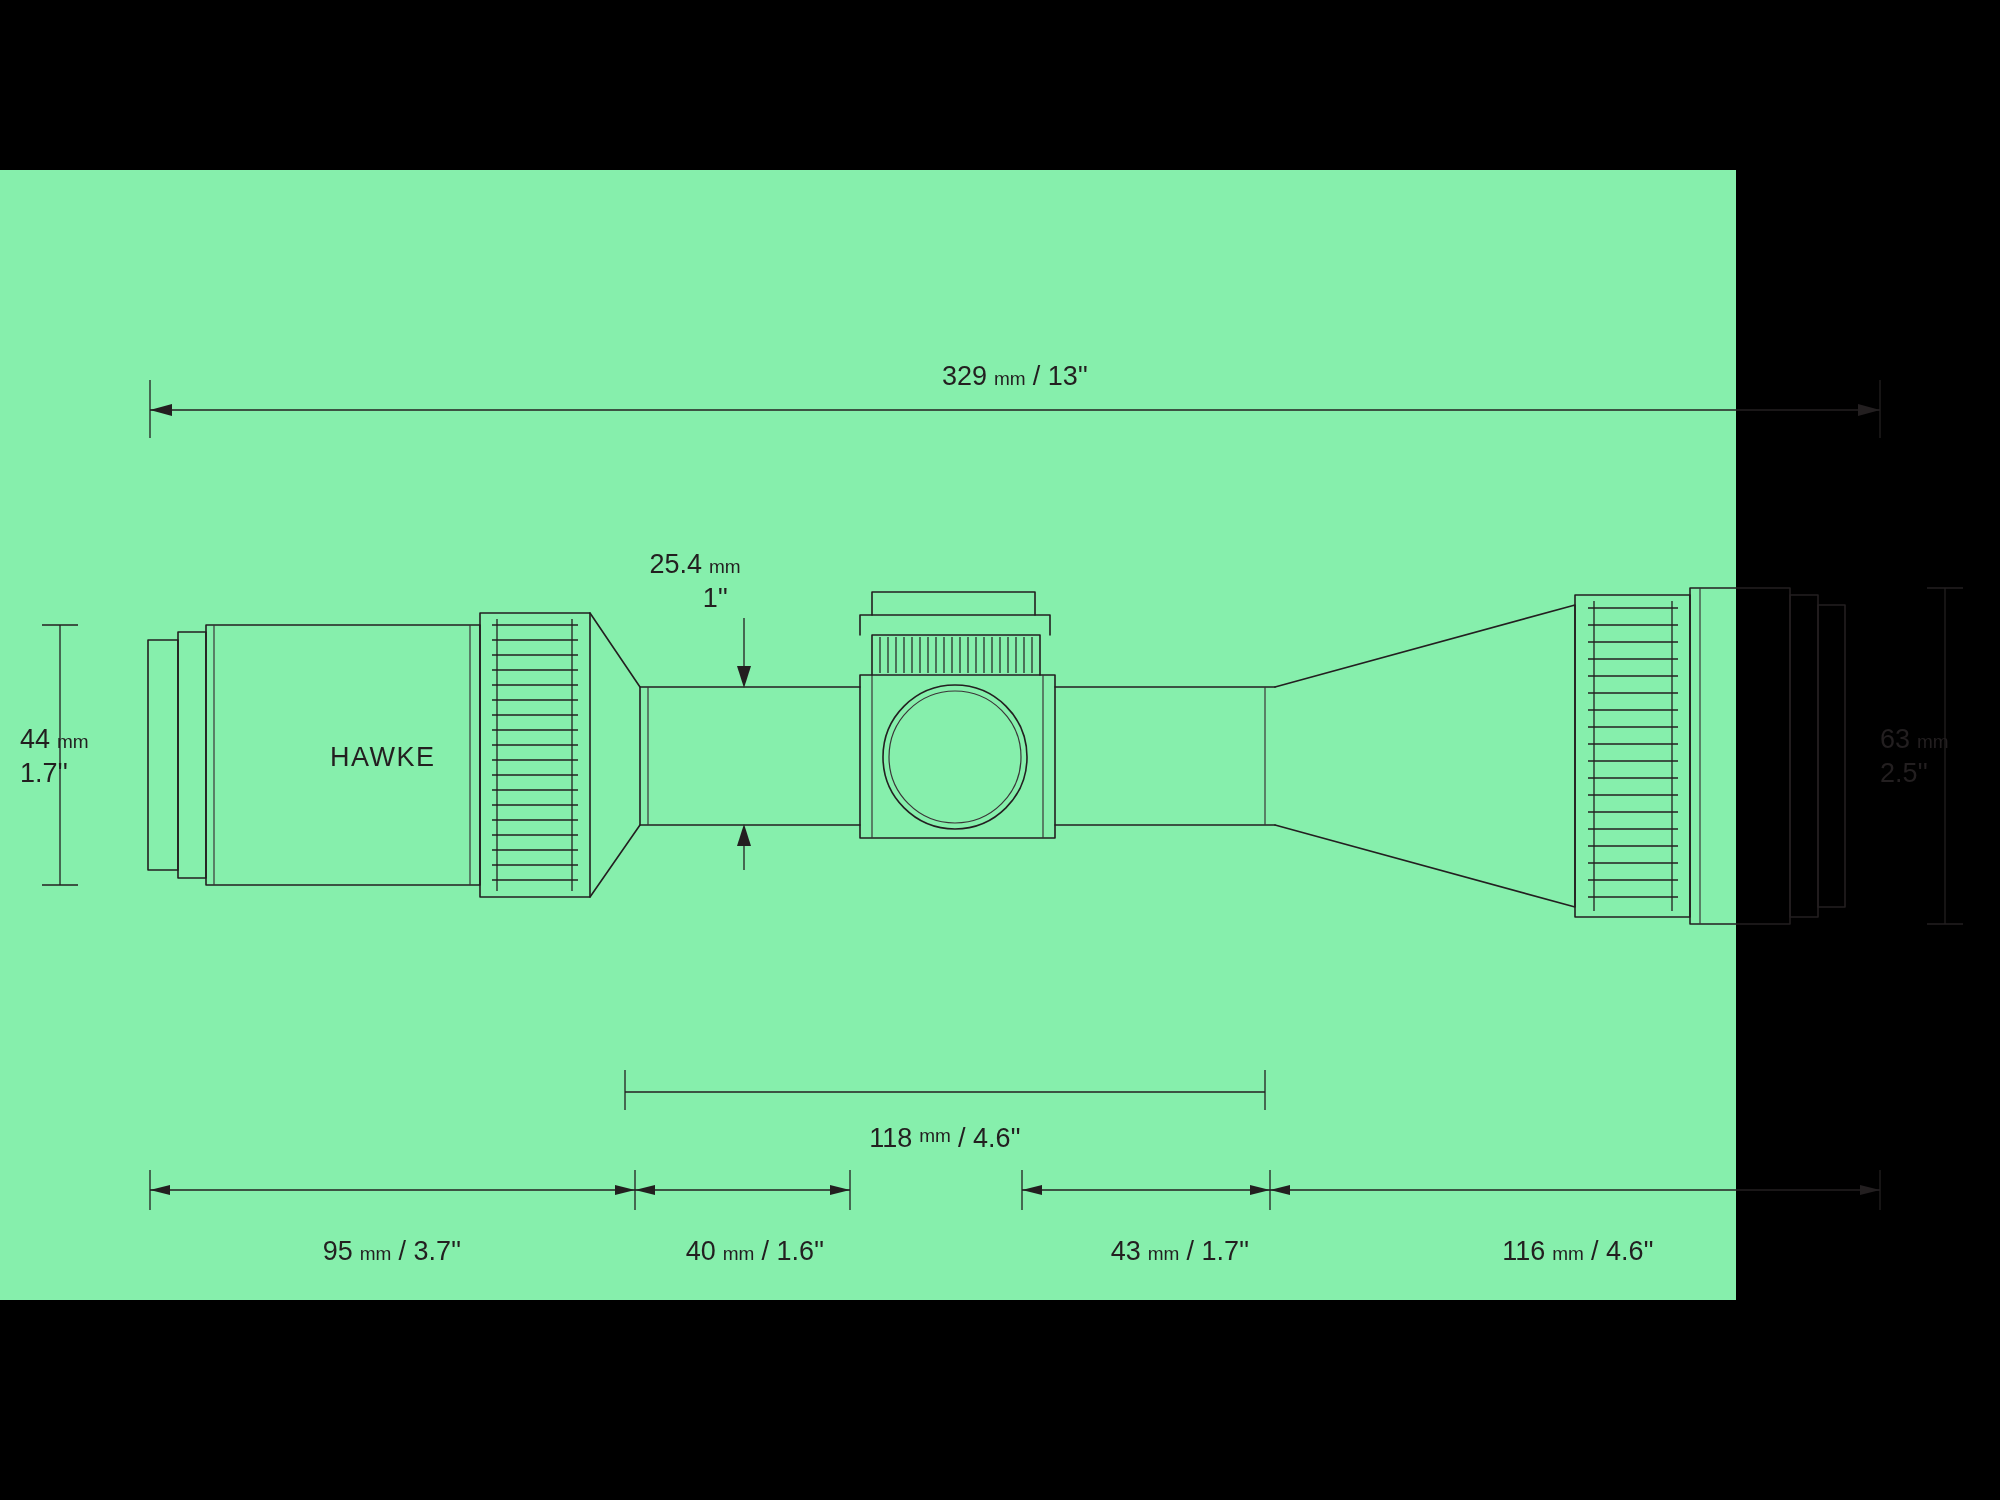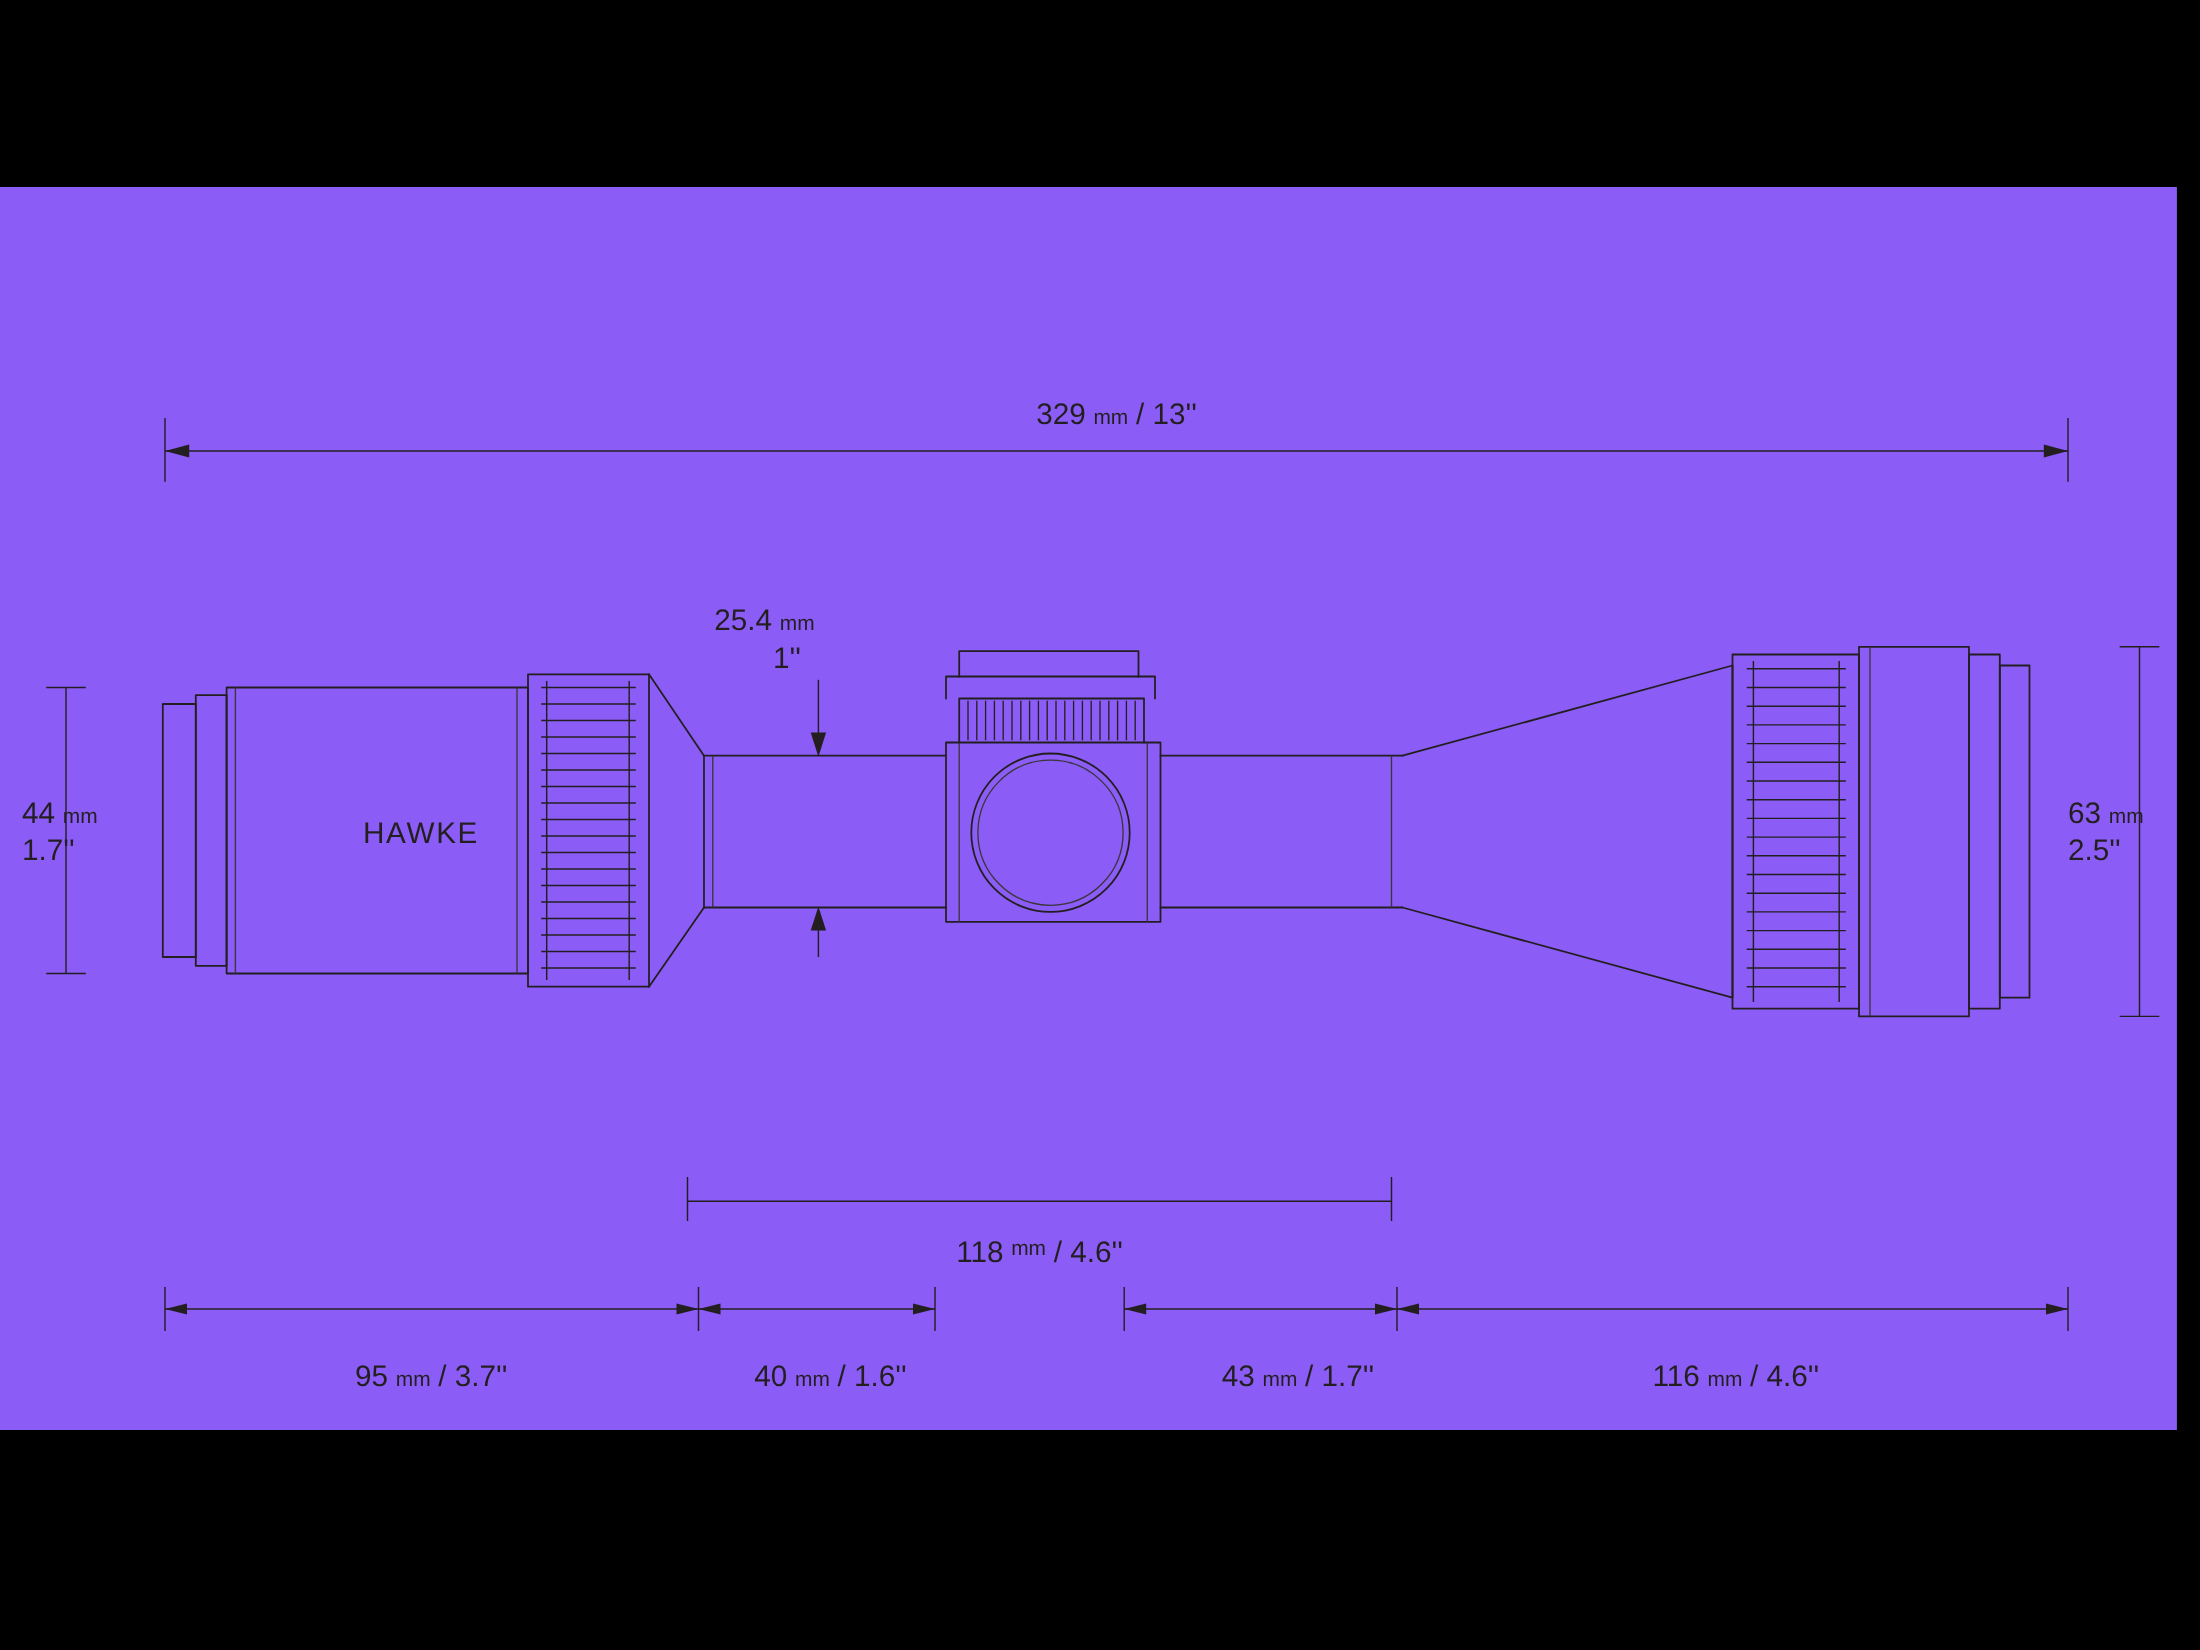--- a/index.html
+++ b/index.html
@@ -12,23 +12,23 @@
     width: 2000px;
     height: 1500px;
     background: #000000;
     overflow: hidden;
     font-family: "Liberation Sans", sans-serif;
   }
   #canvas {
     position: absolute;
     left: 0;
     top: 170px;
-    width: 1979px;
+    width: 1736px;
     height: 1130px;
-    background: #8b5cf6;
+    background: #86efac;
   }
   svg.diagram {
     display: block;
     width: 2000px;
     height: 1130px;
   }
   .dim-text {
     font-family: "Liberation Sans", sans-serif;
     fill: #231f20;
   }

